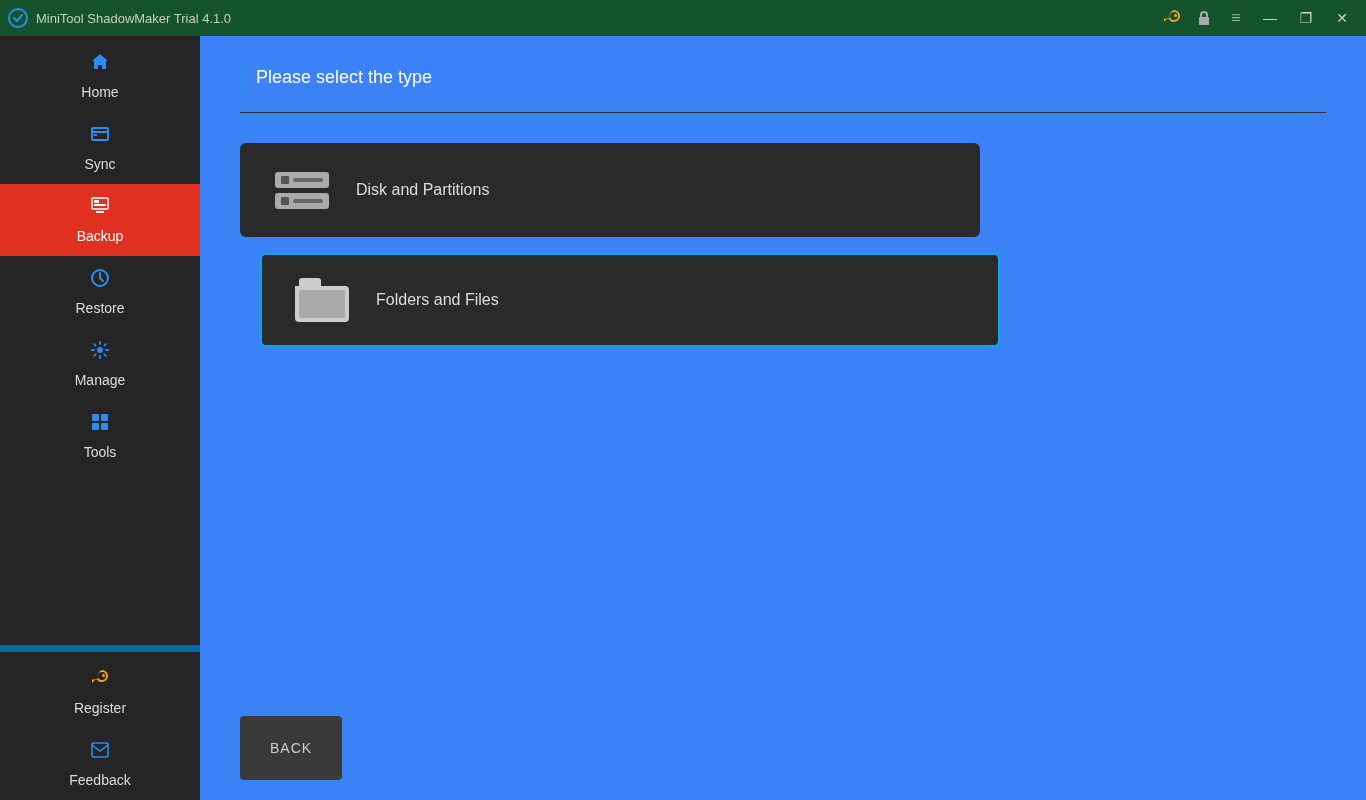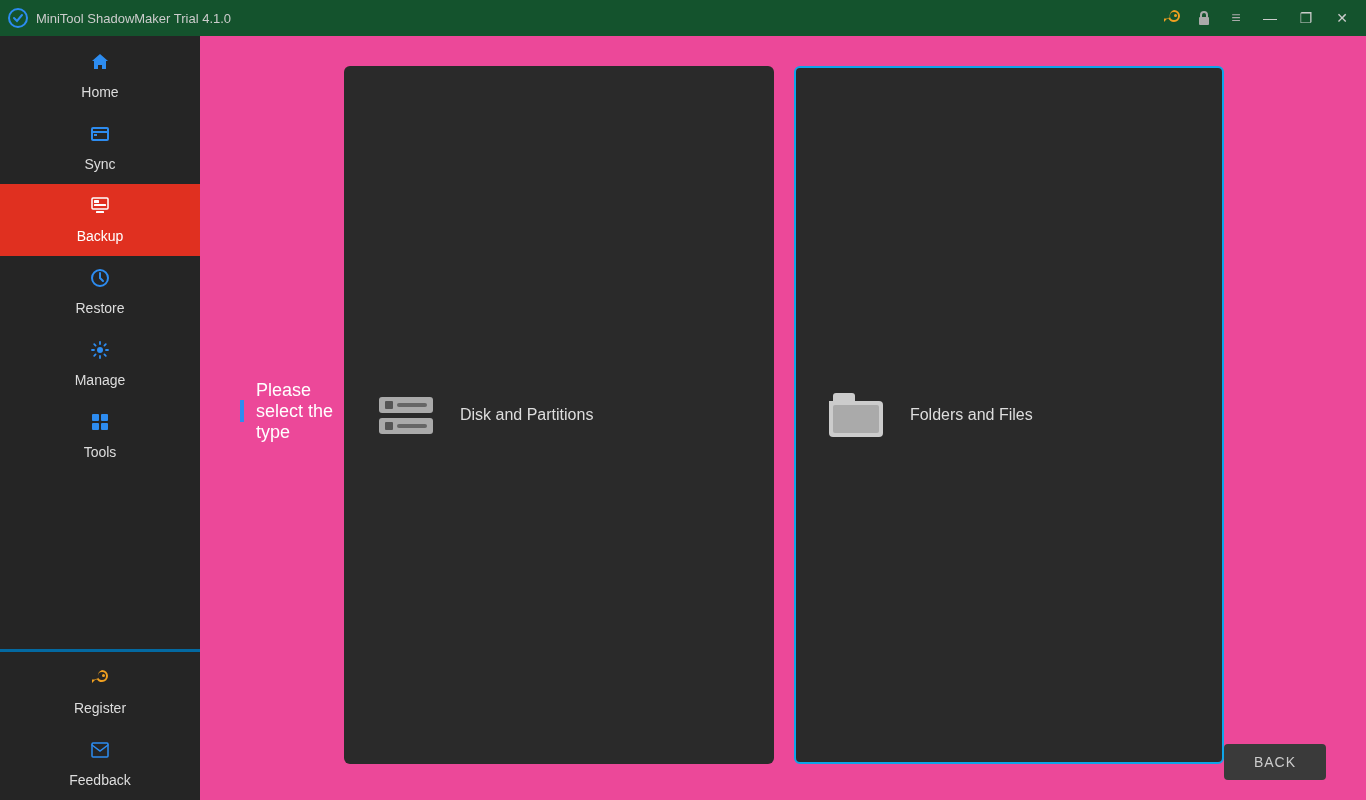--- a/index.html
+++ b/index.html
@@ -96,30 +96,30 @@
     .sidebar-item .si-icon {
       width: 20px;
       height: 20px;
       display: flex;
       align-items: center;
       justify-content: center;
       flex-shrink: 0;
     }
     .sidebar-bottom {
       margin-top: auto;
-      border-top: 3px solid #0369a1;
+      border-top: 7px solid #0369a1;
       padding-top: 4px;
     }
 
     
     #content {
       flex: 1;
-      background: #ec4899;
-      display: flex;
-      flex-direction: row;
+      background: #3b82f6;
+      display: flex;
+      flex-direction: column;
       padding: 30px 40px 20px 40px;
       overflow: hidden;
     }
 
     
     .section-title-container {
       display: flex;
       align-items: center;
       margin-bottom: 24px;
     }
@@ -232,21 +232,21 @@
     }
 
     
     #back-btn {
       margin-top: auto;
       align-self: flex-start;
       background: #3a3a3a;
       color: #cccccc;
       border: none;
       border-radius: 4px;
-      padding: 10px 30px;
+      padding: 24px 30px;
       font-size: 14px;
       cursor: pointer;
       letter-spacing: 1px;
     }
 
     
     svg { display: block; }
   </style>
 </head>
 <body>

